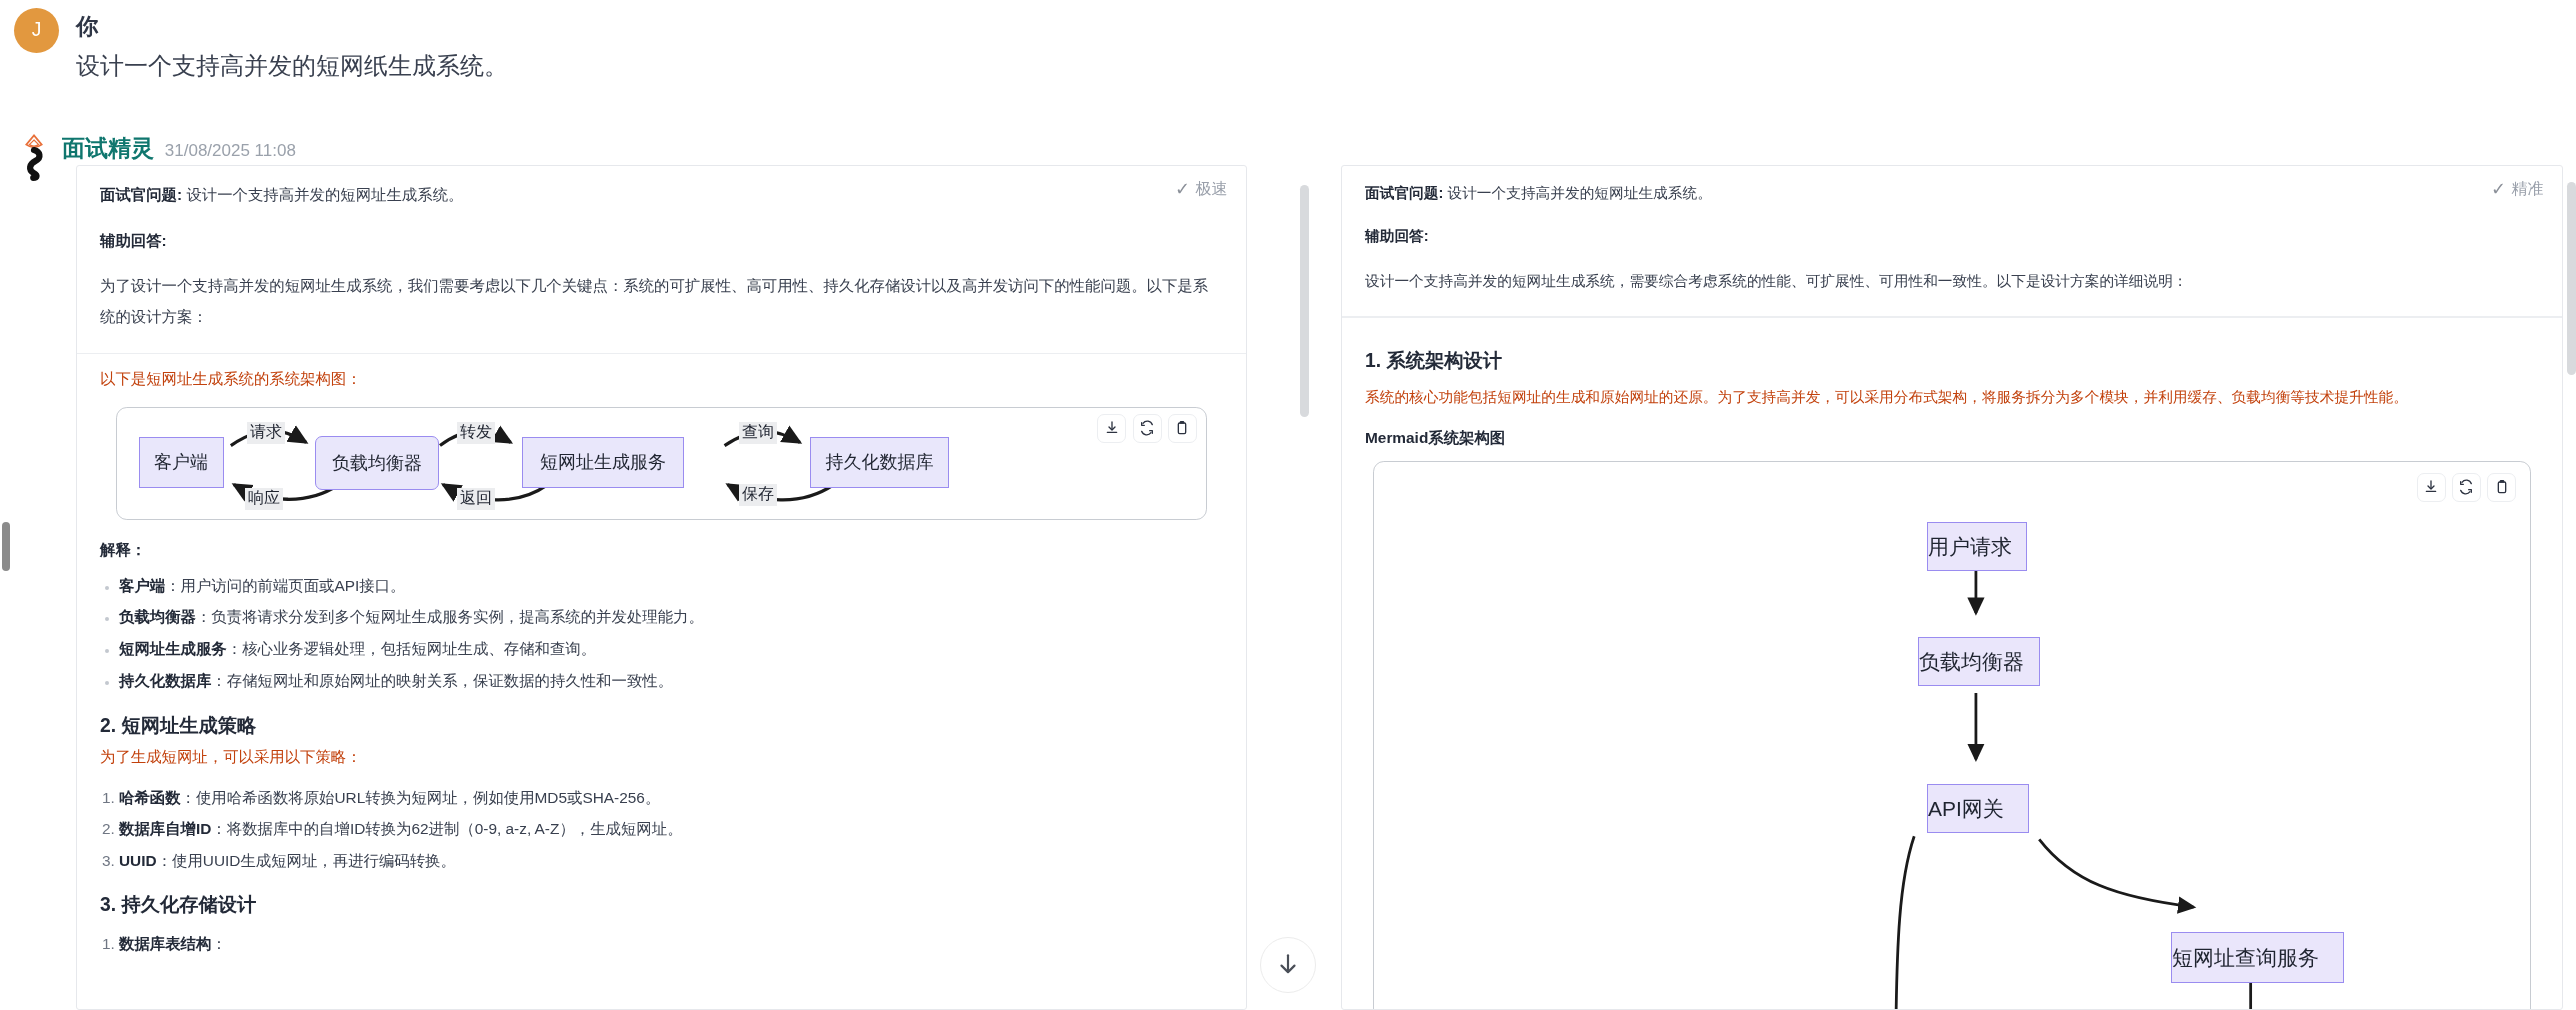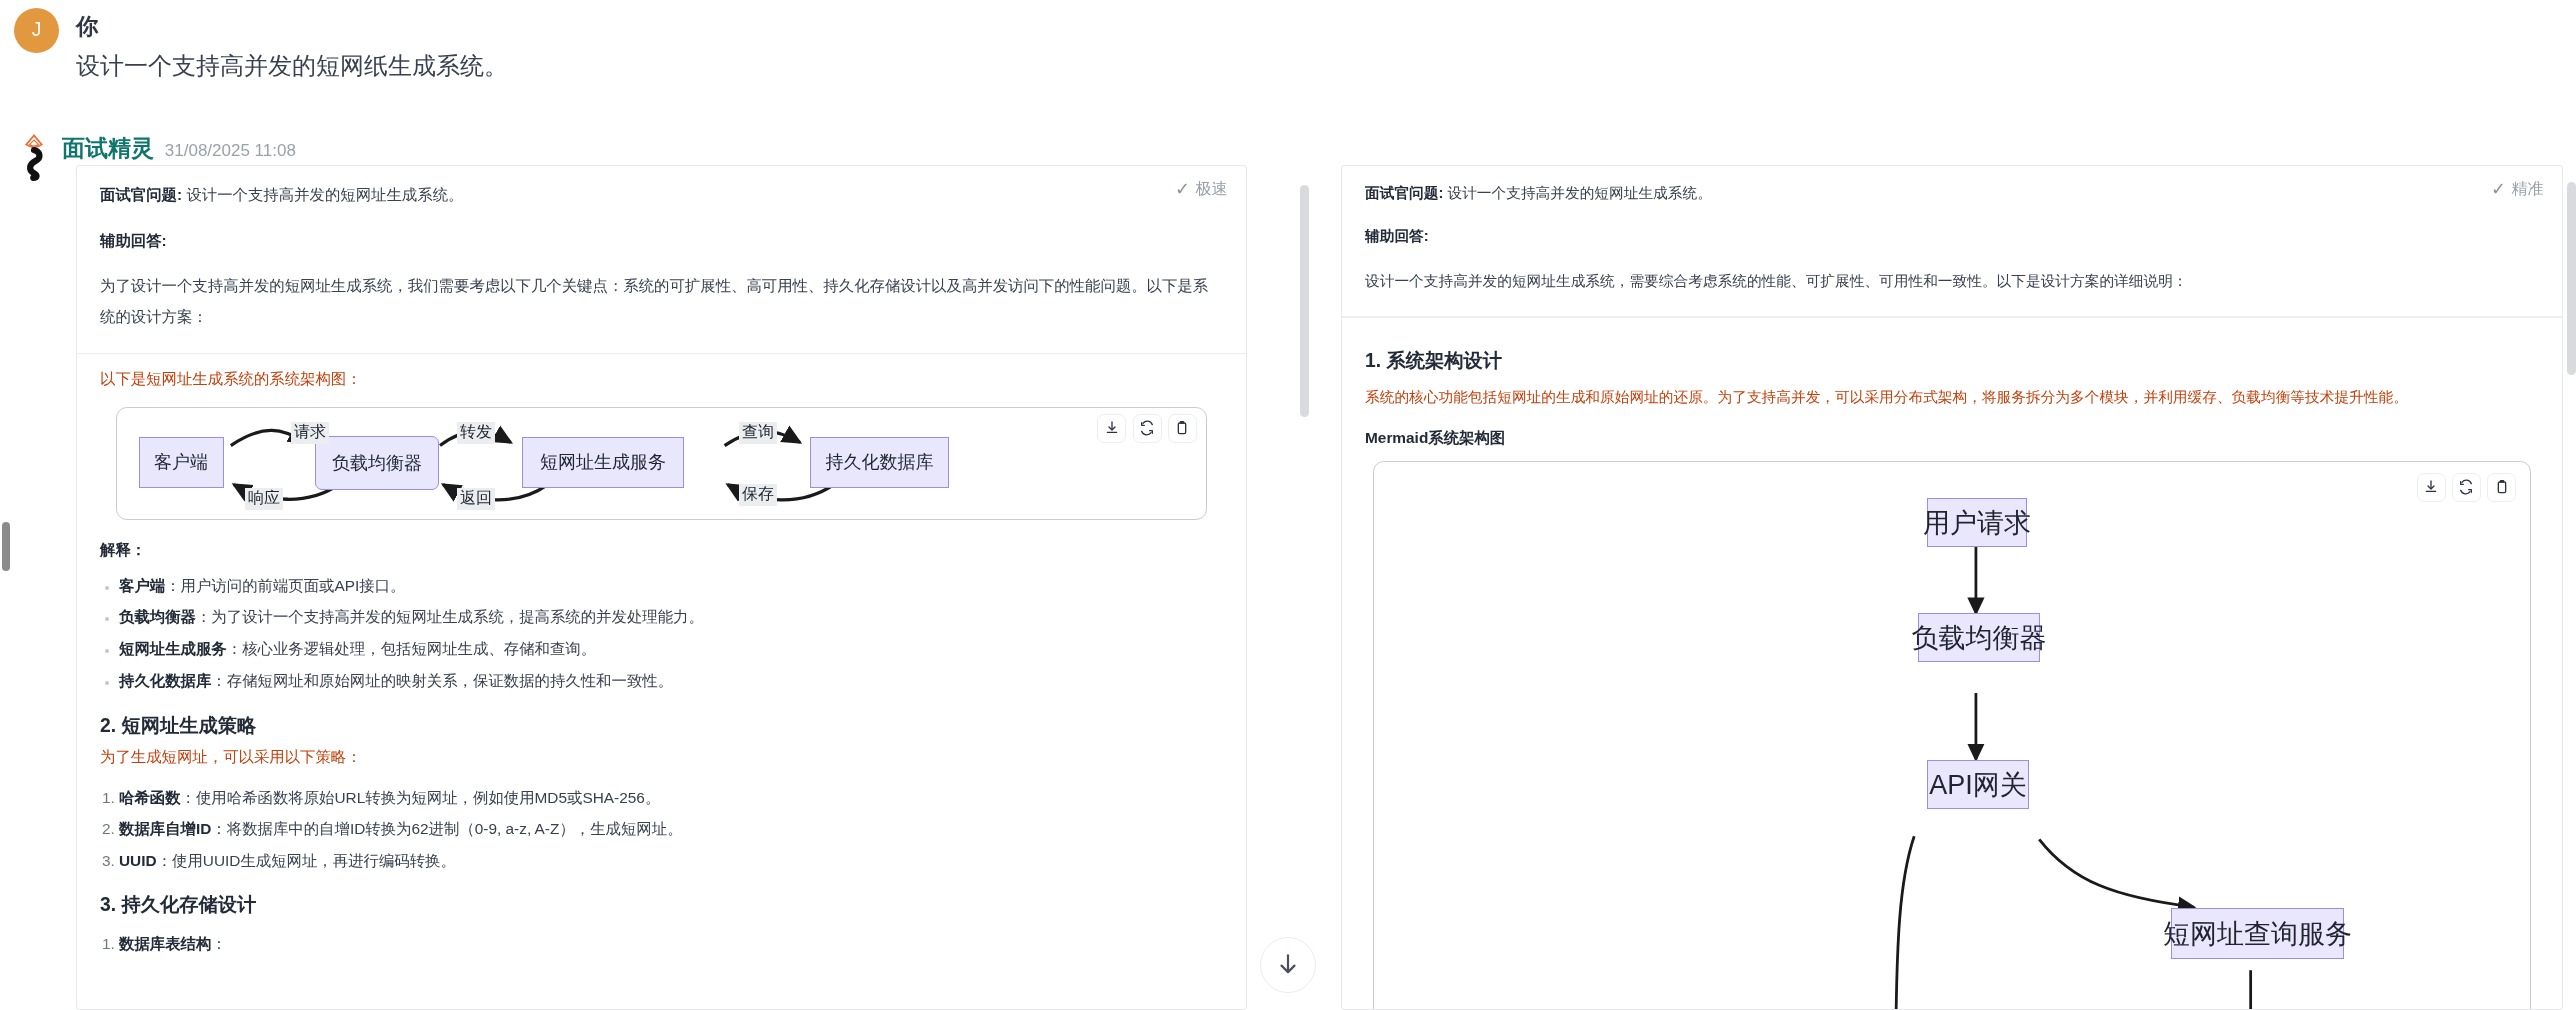--- a/index.html
+++ b/index.html
@@ -74,22 +74,22 @@
 
   
   .node { position:absolute; background:#e9e7fb; border:1.2px solid #9a8cf0;
           color:#1f2430; display:flex; align-items:center; justify-content:center;
           font-size:18px; white-space:nowrap; }
   .node-round { border-radius:7px; }
   .elabel { position:absolute; background:#ecedef; color:#1f2430; font-size:16px;
             padding:0.8px 3.1px; white-space:nowrap; }
 
   .node-r { position:absolute; background:#eae6fb; border:1.2px solid #9a8cf0;
-            color:#1f2430; display:flex; align-items:center; justify-content:center;
-            font-size:27px; white-space:nowrap; }
+            color:#1f2430; display:flex; align-items:center; justify-content:flex-start;
+            font-size:21px; white-space:nowrap;margin-top:24px; }
 
   
   .mcard-right { margin:12.4px 31px 0 31px; height:655px; overflow:hidden; }
 
   
   .scrolldown { position:absolute; left:1260px; top:937px; width:56px; height:56px;
                 border-radius:50%; background:#fff; border:1.5px solid #ececec;
                 display:flex; align-items:center; justify-content:center; z-index:20; }
   .scrolldown svg { width:26px; height:26px; }
 
@@ -197,32 +197,32 @@
         <div class="node node-round" style="left:198px; top:28px; width:124px; height:54px;">
           <span>负载均衡器</span>
         </div>
         <div class="node" style="left:405px; top:29px; width:162px; height:51px;">
           <span>短网址生成服务</span>
         </div>
         <div class="node" style="left:693px; top:29px; width:139px; height:51px;">
           <span>持久化数据库</span>
         </div>
 
-        <div class="elabel" style="left:130px; top:14px;margin-left:44px;">请求</div>
+        <div class="elabel" style="left:130px; top:14px;">请求</div>
         <div class="elabel" style="left:128px; top:80px;">响应</div>
         <div class="elabel" style="left:340px; top:14px;">转发</div>
         <div class="elabel" style="left:340px; top:80px;">返回</div>
         <div class="elabel" style="left:622px; top:14px;">查询</div>
         <div class="elabel" style="left:622px; top:76px;">保存</div>
       </div>
 
       <div class="sub-h" style="margin-top:20px;">解释：</div>
       <ul class="bul">
         <li><b>客户端</b><span>：用户访问的前端页面或API接口。</span></li>
-        <li><b>负载均衡器</b><span>：为了设计一个支持高并发的短网址生成系统，提高系统的并发处理能力。</span></li>
+        <li><b>负载均衡器</b><span>：负责将请求分发到多个短网址生成服务实例，提高系统的并发处理能力。</span></li>
         <li><b>短网址生成服务</b><span>：核心业务逻辑处理，包括短网址生成、存储和查询。</span></li>
         <li><b>持久化数据库</b><span>：存储短网址和原始网址的映射关系，保证数据的持久性和一致性。</span></li>
       </ul>
 
       <div class="sec-h2" style="margin-top:15.4px;">2. 短网址生成策略</div>
       <div class="para" style="margin-top:6.2px;font-family:Liberation Mono, monospace;">为了生成短网址，可以采用以下策略：</div>
       <ol class="num">
         <li><b>哈希函数</b><span>：使用哈希函数将原始URL转换为短网址，例如使用MD5或SHA-256。</span></li>
         <li><b>数据库自增ID</b><span>：将数据库中的自增ID转换为62进制（0-9, a-z, A-Z），生成短网址。</span></li>
         <li><b>UUID</b><span>：使用UUID生成短网址，再进行编码转换。</span></li>

